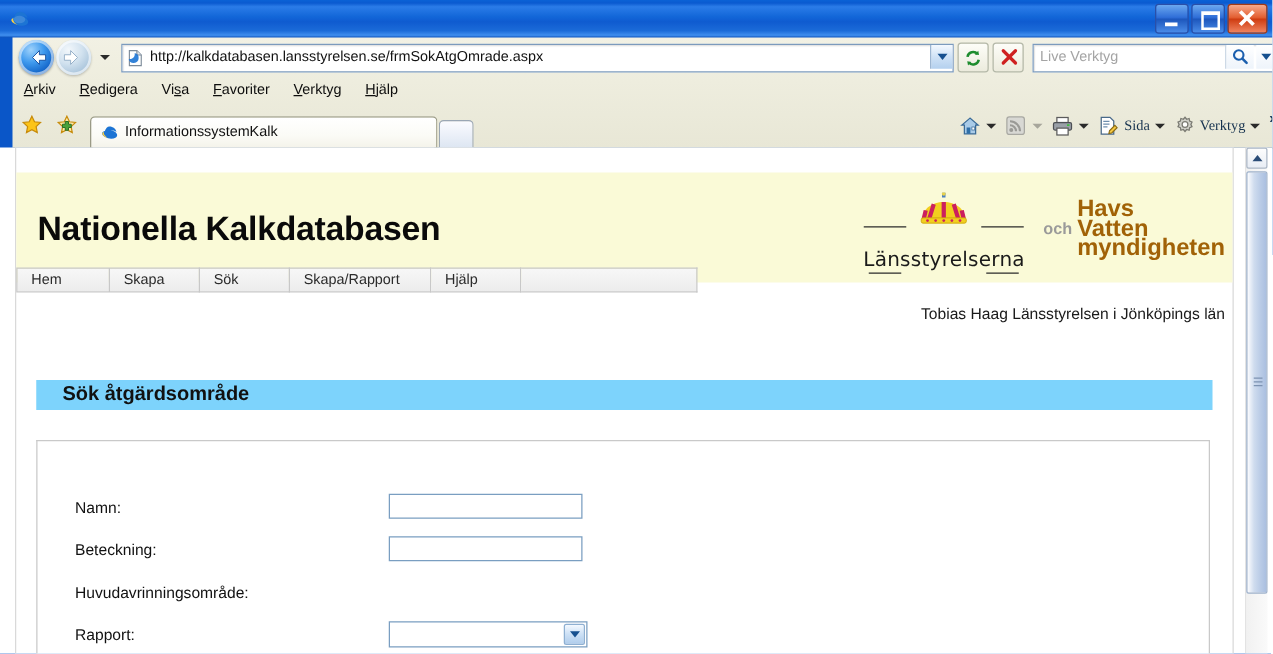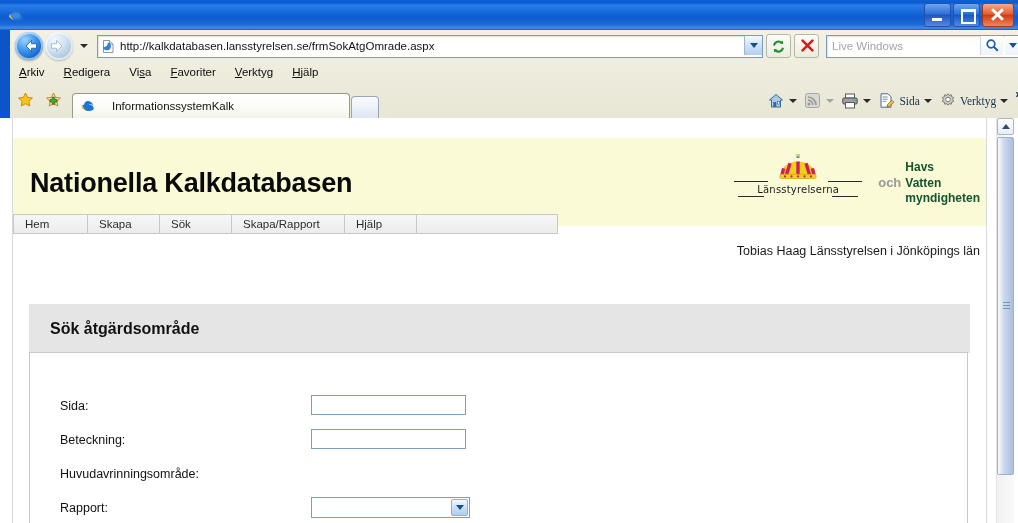--- a/index.html
+++ b/index.html
@@ -87,21 +87,21 @@
   .menuitem u{text-decoration:underline;}
 
   
   .tabrow{position:absolute;left:0;top:52px;width:1018px;height:36px;display:flex;align-items:flex-end;}
   .favbtn{width:22px;height:22px;margin:0 1px 7px 5px;flex:none;position:relative;}
   .star{position:absolute;left:2px;top:3px;width:17px;height:16px;}
   .tab{
     margin-left:6px;height:25px;min-width:278px;box-sizing:border-box;
     background:linear-gradient(to bottom,#ffffff,#fbfbf6 60%,#f4f3ea);
     border:1px solid #9a9a86;border-bottom:none;border-radius:4px 4px 0 0;
-    display:flex;align-items:center;padding:0 7px;flex:none;position:relative;z-index:2;gap:12px;
+    display:flex;align-items:center;padding:0 7px;flex:none;position:relative;z-index:2;
   }
   .tab .t-ico{width:15px;height:15px;margin-right:5px;flex:none;position:relative;}
   .tab .t-txt{font-size:11.5px;color:#111;white-space:nowrap;}
   .newtab{
     width:28px;height:22px;margin-left:1px;box-sizing:border-box;
     background:linear-gradient(to bottom,#fbfbff,#dde6f2);
     border:1px solid #9aa6b4;border-bottom:none;border-radius:4px 4px 0 0;flex:none;
   }
   .tbar-right{position:absolute;right:6px;bottom:6px;display:flex;align-items:center;}
   .tbi{display:flex;align-items:center;margin-left:3px;height:22px;padding:0 2px;position:relative;}
@@ -136,39 +136,39 @@
   .pagebody{position:absolute;left:12px;top:0;width:973px;height:405px;background:#fff;border-left:1px solid #d9d9d9;border-right:1px solid #d9d9d9;}
 
   
   .banner{position:absolute;left:0;top:20px;width:973px;height:88px;background:#fafad7;}
   .brand{position:absolute;left:17px;top:30px;font-size:27px;font-weight:bold;color:#0a0a0a;letter-spacing:-.2px;white-space:nowrap;}
   .logos{position:absolute;right:6px;top:12px;display:flex;align-items:flex-start;}
   .lst-logo{position:relative;width:128px;text-align:center;padding-top:4px;}
   .crown{width:50px;height:26px;margin:0 auto;position:relative;}
   .lst-rule{position:relative;height:2px;margin:1px 0 0 0;}
   .lst-rule i{position:absolute;top:0;height:1px;background:#2b2b2b;}
-  .lst-name{font-size:10px;color:#1a1a1a;letter-spacing:.2px;margin-top:1px;white-space:nowrap;font-family:"DejaVu Sans",sans-serif;}
+  .lst-name{font-size:16px;color:#1a1a1a;letter-spacing:.2px;margin-top:15px;white-space:nowrap;font-family:"DejaVu Sans",sans-serif;}
   .hav-logo{margin-left:16px;margin-top:10px;display:flex;align-items:flex-start;white-space:nowrap;}
   .hav-och{font-size:13px;color:#9a9a9a;font-weight:bold;margin-top:15px;margin-right:4px;}
-  .hav-words{font-size:12px;font-weight:bold;color:#14532d;line-height:15.5px;}
+  .hav-words{font-size:19px;font-weight:bold;color:#a16207;line-height:15.5px;}
 
   
   .navstrip{position:absolute;left:12px;top:228px;width:545px;height:20px;display:flex;}
   .navtab{
     height:20px;box-sizing:border-box;background:linear-gradient(to bottom,#f7f7f7,#ececec);
     border:1px solid #c8c8c8;border-left:none;display:flex;align-items:center;padding-left:11px;
     font-size:11.5px;color:#2b2b2b;white-space:nowrap;
   }
   .navtab:first-child{border-left:1px solid #c8c8c8;}
   .navtab.blank{flex:1;padding:0;}
 
   .userline{position:absolute;right:6px;top:246px;font-size:12.5px;color:#1a1a1a;white-space:nowrap;}
 
   
-  .sectionbar{position:absolute;left:16px;top:180px;width:941px;height:49px;background:#e5e5e5;display:flex;align-items:center;text-align:right;}
+  .sectionbar{position:absolute;left:16px;top:180px;width:941px;height:24px;background:#7dd3fc;display:flex;align-items:center;text-align:right;}
   .sectiontitle{font-size:16px;font-weight:bold;color:#111;margin-left:21px;white-space:nowrap;}
   .card{position:absolute;left:16px;top:233px;width:939px;height:172px;border:1px solid #c9c9c9;border-bottom:none;background:#fff;box-sizing:border-box;}
   .flabel{position:absolute;left:30px;font-size:12.5px;color:#111;white-space:nowrap;}
   .ftext{
     position:absolute;left:281px;width:155px;height:20px;box-sizing:border-box;
     background:#fff;border:1px solid #7a9ec1;
   }
   .fsel{
     position:absolute;left:281px;height:21px;box-sizing:border-box;background:#fff;
     border:1px solid #7a9ec1;display:flex;align-items:center;
@@ -241,21 +241,21 @@
           <path d="M3.4 13.4l-.6-3.4 3.4.5z" fill="#1e8c2e"></path>
         </svg>
       </div>
       <div class="tbtn framed">
         <svg width="14" height="14" viewBox="0 0 14 14">
           <path d="M2.6 1.6l9.8 9.8M12.4 1.6L2.6 11.4" stroke="#cf2020" stroke-width="2.6" stroke-linecap="round"></path>
         </svg>
       </div>
 
       <div class="searchbox">
-        <span class="ph">Live Windows</span>
+        <span class="ph">Live Verktyg</span>
         <div class="search-go">
           <svg width="14" height="14" viewBox="0 0 14 14">
             <circle cx="6" cy="6" r="3.8" fill="none" stroke="#1b5fae" stroke-width="1.7"></circle>
             <path d="M8.9 8.9l3.4 3.4" stroke="#1b5fae" stroke-width="2" stroke-linecap="round"></path>
           </svg>
         </div>
         <div class="search-dd">
             <span class="chev"></span>
           </div>
       </div>
@@ -415,21 +415,21 @@
           <div class="navtab blank"></div>
         </div>
 
         <div class="userline" style="top:126px;">Tobias Haag Länsstyrelsen i Jönköpings län</div>
 
         <div class="sectionbar" style="top:186px;">
           <span class="sectiontitle">Sök åtgärdsområde</span>
         </div>
 
         <div class="card" style="top:234px;">
-          <div class="flabel" style="top:46px;">Sida:</div>
+          <div class="flabel" style="top:46px;">Namn:</div>
           <div class="ftext" style="top:42px;"></div>
 
           <div class="flabel" style="top:80px;">Beteckning:</div>
           <div class="ftext" style="top:76px;"></div>
 
           <div class="flabel" style="top:114px;">Huvudavrinningsområde:</div>
 
           <div class="flabel" style="top:148px;">Rapport:</div>
           <div class="fsel" style="top:144px;width:159px;">
             <span class="val"></span>

